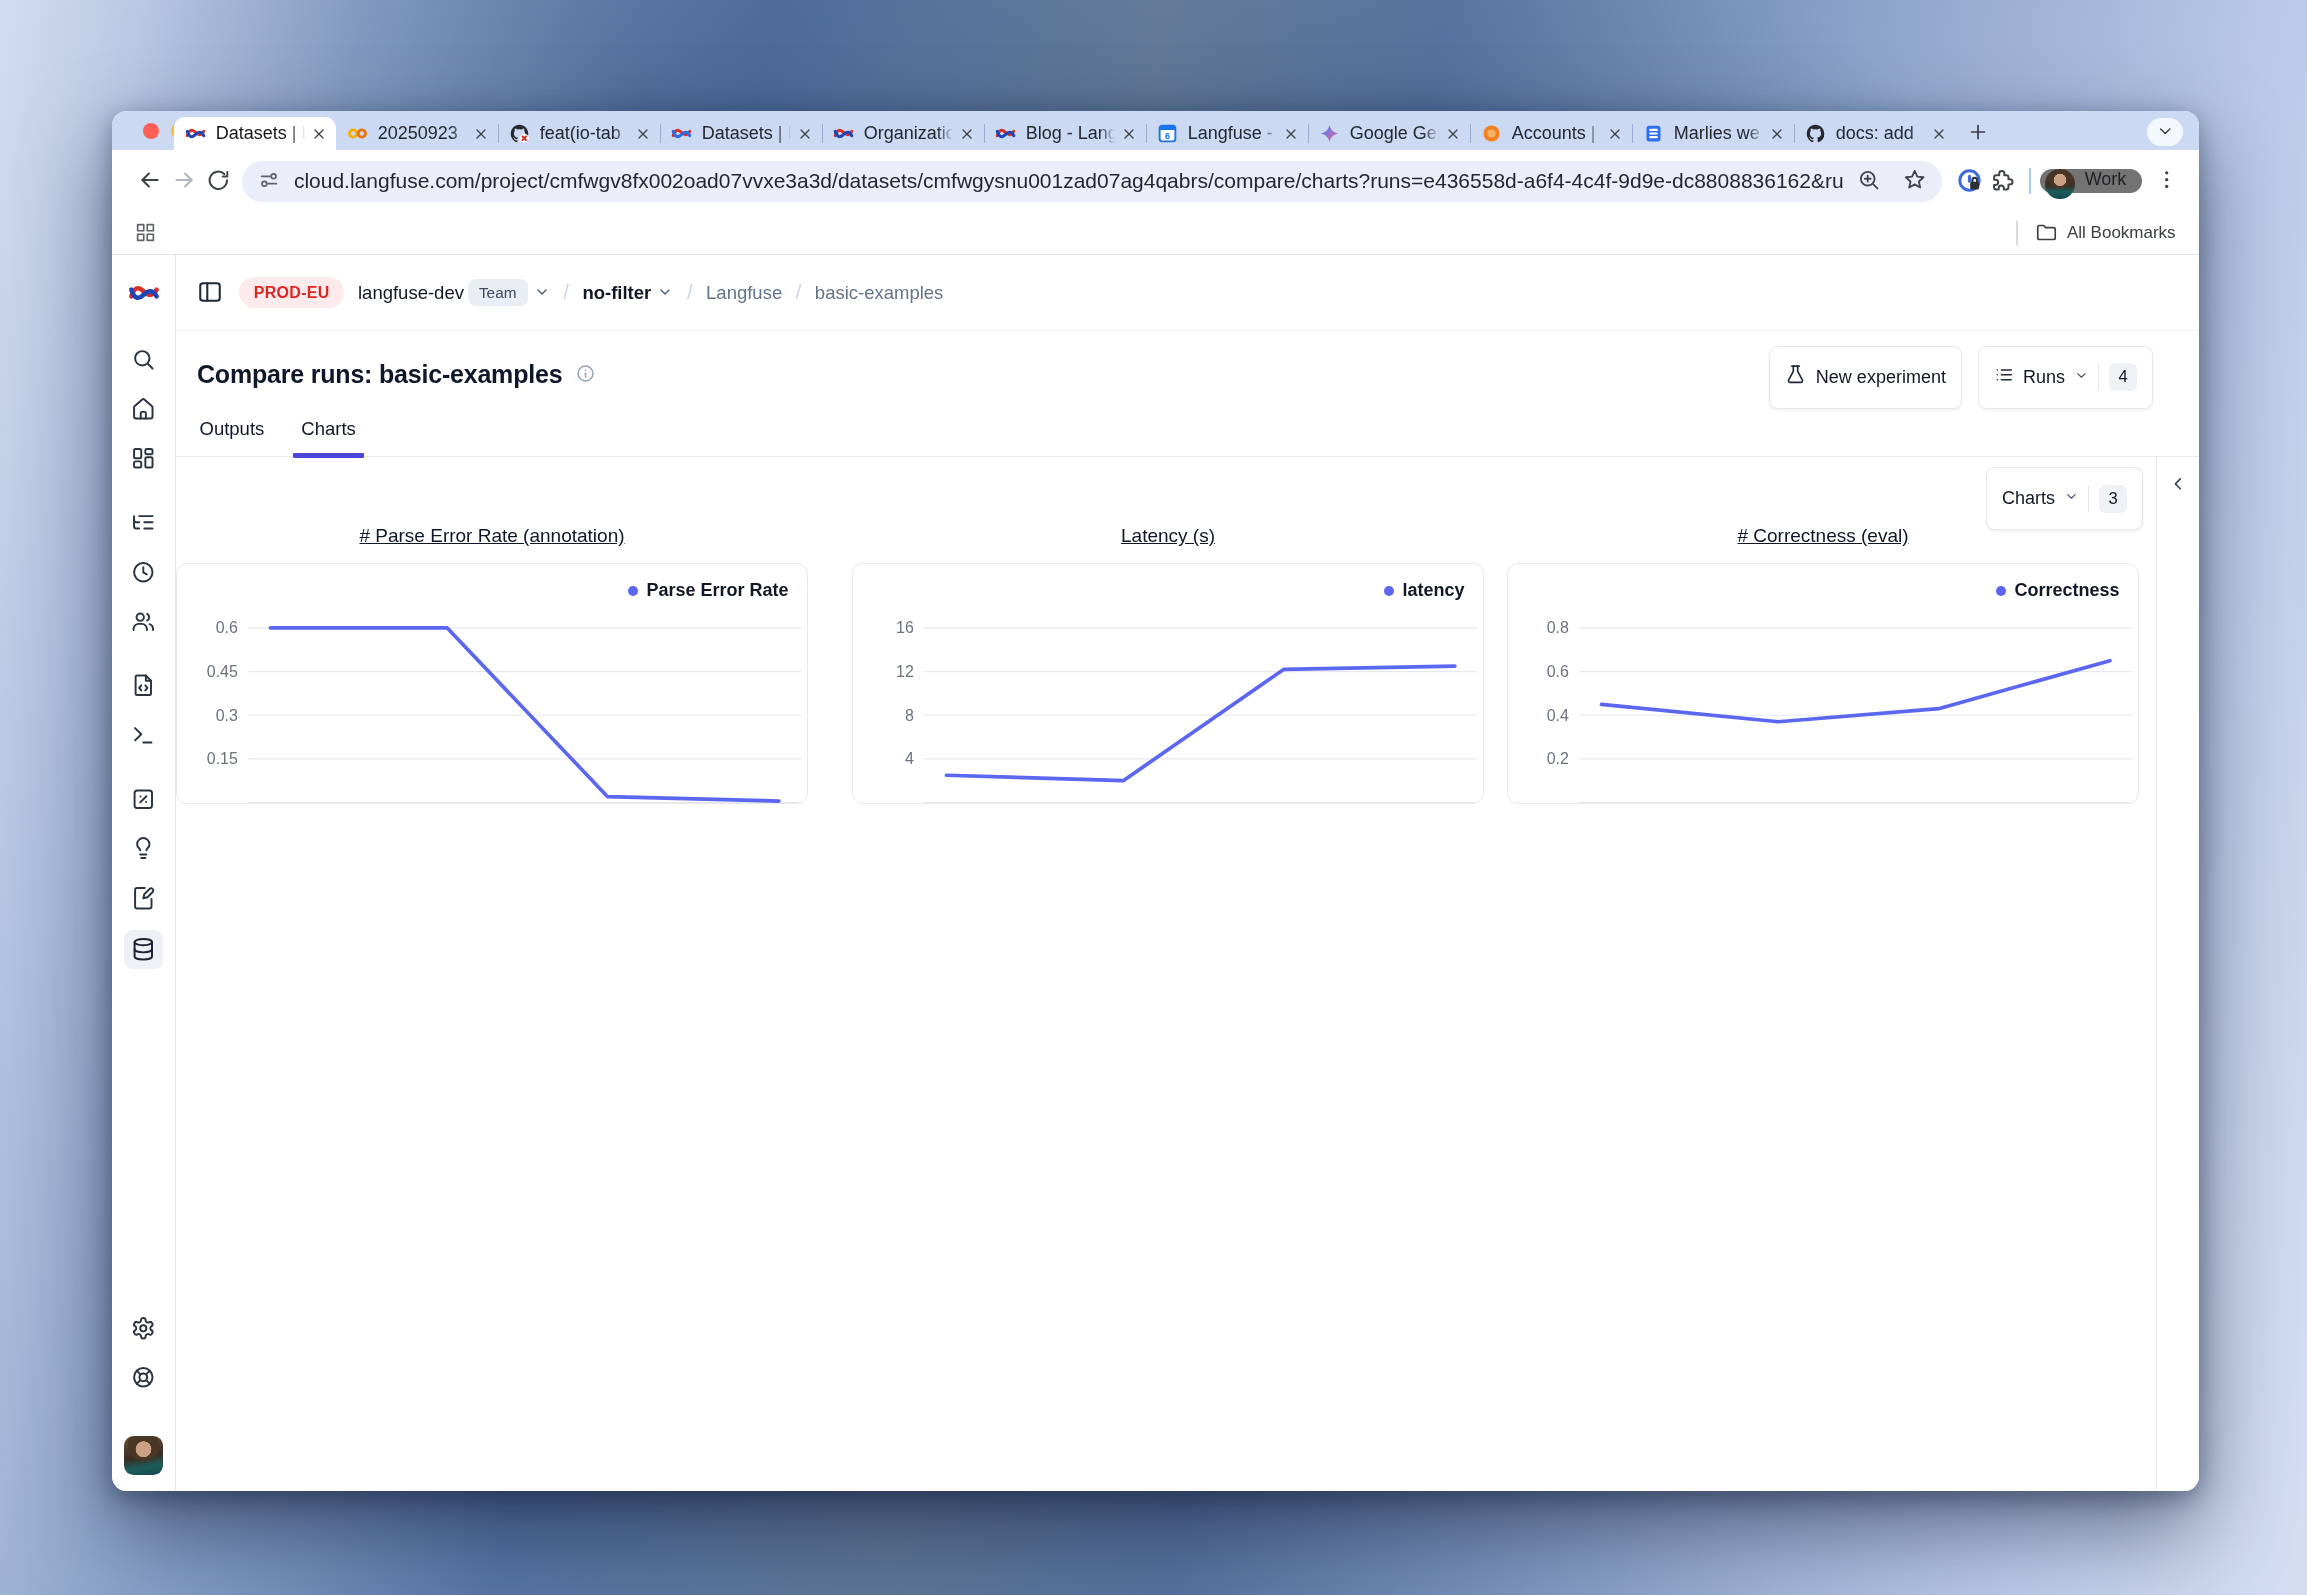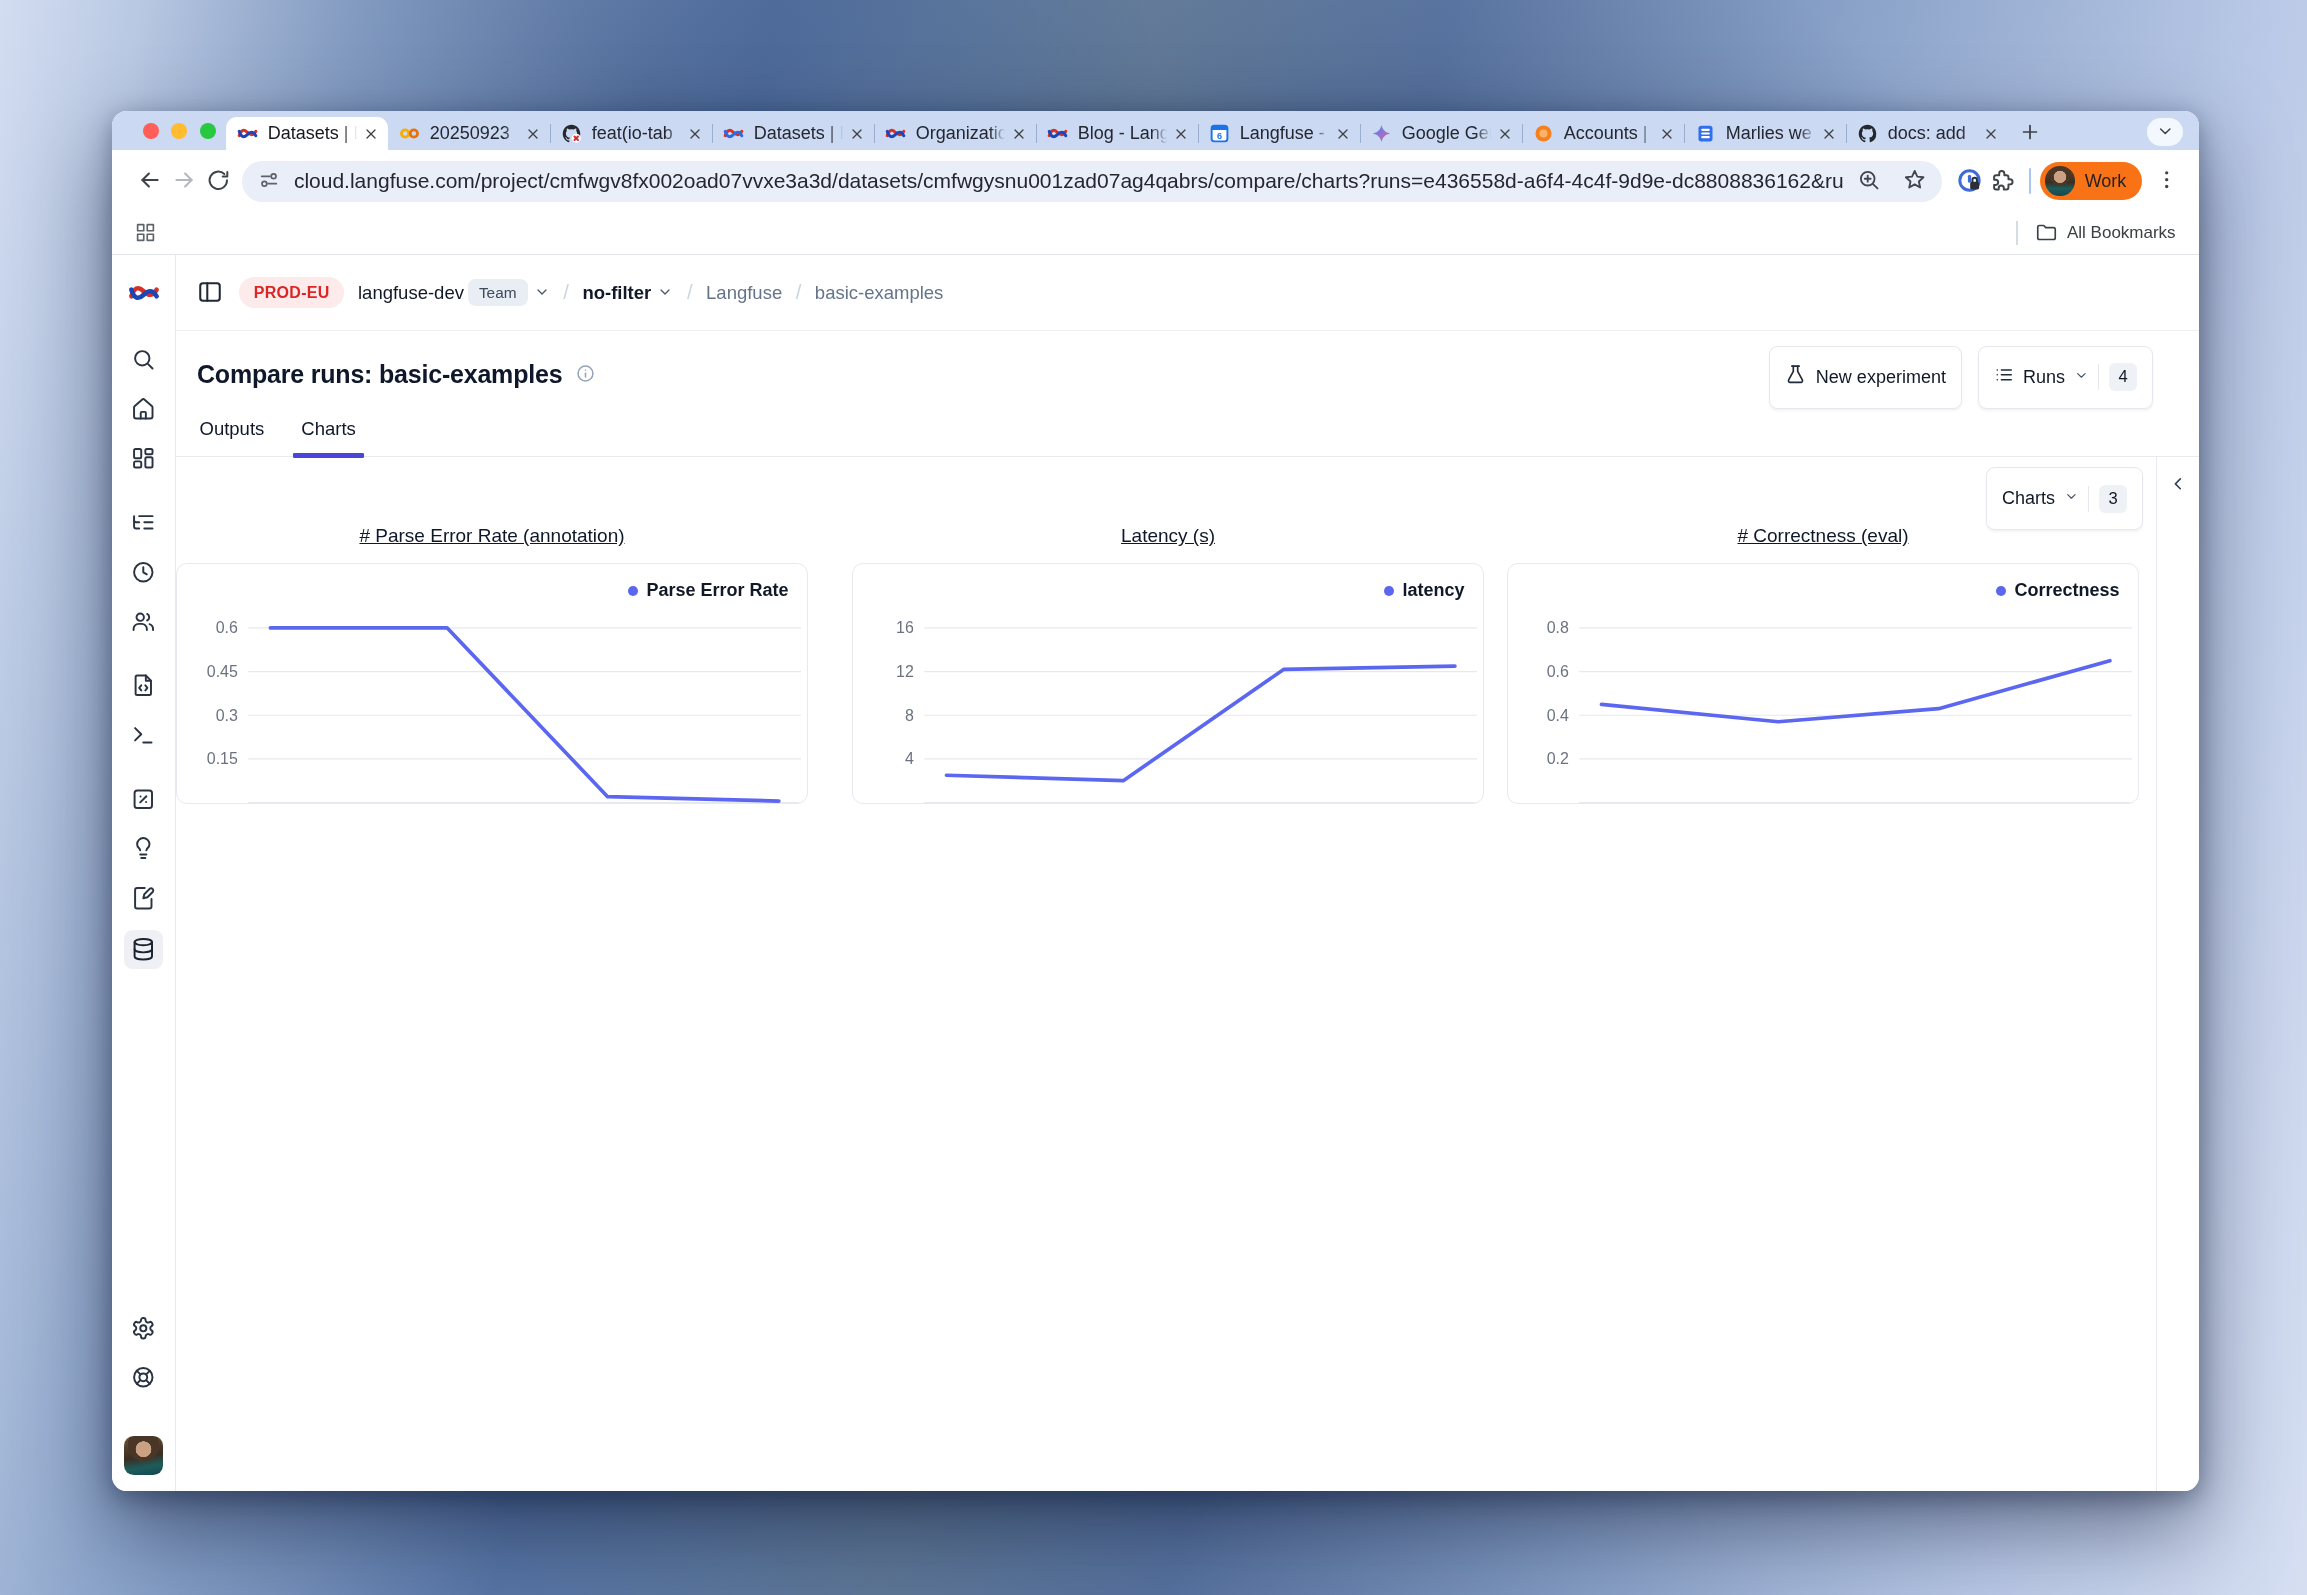--- a/index.html
+++ b/index.html
@@ -12,21 +12,21 @@
                radial-gradient(923px 616px at 60% 18%, rgba(25,50,95,.30), transparent 65%),
                radial-gradient(1354px 862px at 45% 115%, rgba(35,65,115,.28), transparent 62%);}
 
   
   .window{position:absolute;left:112px;top:111px;width:2087px;height:1380px;border-radius:14.8px;
     overflow:hidden;display:flex;flex-direction:column;background:#fff;
     box-shadow:0 37px 86px rgba(8,18,45,.5), 0 6.2px 24.6px rgba(8,18,45,.35);}
 
   
   .tabstrip{height:39px;background:#cbd9f3;position:relative;display:flex;align-items:flex-end;
-    padding-left:114px;flex:none;}
+    padding-left:62px;flex:none;}
   .lights{position:absolute;left:31px;top:11.7px;display:flex;gap:12.3px;}
   .light{width:16px;height:16px;border-radius:50%;}
   .tab{width:162px;height:33px;display:flex;align-items:center;padding:0 8.6px 0 11px;
     box-sizing:border-box;position:relative;flex:none;color:#242730;}
   .tab.sep::before{content:"";position:absolute;left:0;top:6.8px;width:1.2px;height:19.7px;background:rgba(70,95,140,.35);}
   .tab.active{background:#fff;border-radius:11px 11px 0 0;color:#17181b;}
   .tab .t{font-size:18px;margin-left:9.8px;flex:1;white-space:nowrap;overflow:hidden;
     -webkit-mask-image:linear-gradient(90deg,#000 80%,transparent 97%);
             mask-image:linear-gradient(90deg,#000 80%,transparent 97%);}
   .tab .x{flex:none;margin-left:3.7px;color:#3c4043;display:flex;}
@@ -38,21 +38,21 @@
   .toolbar{height:62px;background:#fff;display:flex;align-items:center;padding:0 21px;flex:none;}
   .navbtn{display:flex;align-items:center;justify-content:center;width:34px;height:34px;flex:none;}
   .navbtn.back{color:#3f4449;} .navbtn.fwd{color:#b3b8bf;} .navbtn.reload{color:#3f4449;}
   .omnibox{flex:1;height:41px;background:#e9eef8;border-radius:20.3px;margin:0 11px 0 7.4px;
     display:flex;align-items:center;padding:0 16px;min-width:0;}
   .omnibox .site{color:#5f6368;flex:none;display:flex;}
   .omnibox .url{flex:1;font-size:21px;color:#24272e;margin-left:13.5px;white-space:nowrap;overflow:hidden;min-width:0;}
   .omnibox .oicons{display:flex;align-items:center;gap:22px;color:#43474d;flex:none;margin-left:12.3px;}
   .ext{display:flex;align-items:center;justify-content:center;width:33px;height:33px;color:#3f4449;flex:none;}
   .tooldiv{width:1.8px;height:26px;background:#a9c6f2;border-radius:1.2px;margin:0 9.8px;flex:none;}
-  .profile{height:38px;border-radius:19px;background:#f97316;display:flex;align-items:center;
+  .profile{height:24px;border-radius:19px;background:#737373;display:flex;align-items:flex-start;
     padding:0 16px 0 4.9px;flex:none;}
   .pav{width:29.5px;height:29.5px;border-radius:50%;
     background:radial-gradient(circle at 50% 36%, #caa183 0 25%, transparent 26%),
                radial-gradient(circle at 50% 26%, #4a3626 0 42%, transparent 43%),
                linear-gradient(180deg,#5a4632 0%,#3a2e22 55%,#1d5c5c 75%,#14474f 100%);}
   .profile .plabel{font-size:18px;color:#1f2125;margin-left:9.8px;}
   .kebab{color:#3f4449;margin-left:12.3px;}
 
   
   .bookmarks{height:42px;background:#fff;border-bottom:1.2px solid #e2e5ea;display:flex;align-items:center;

